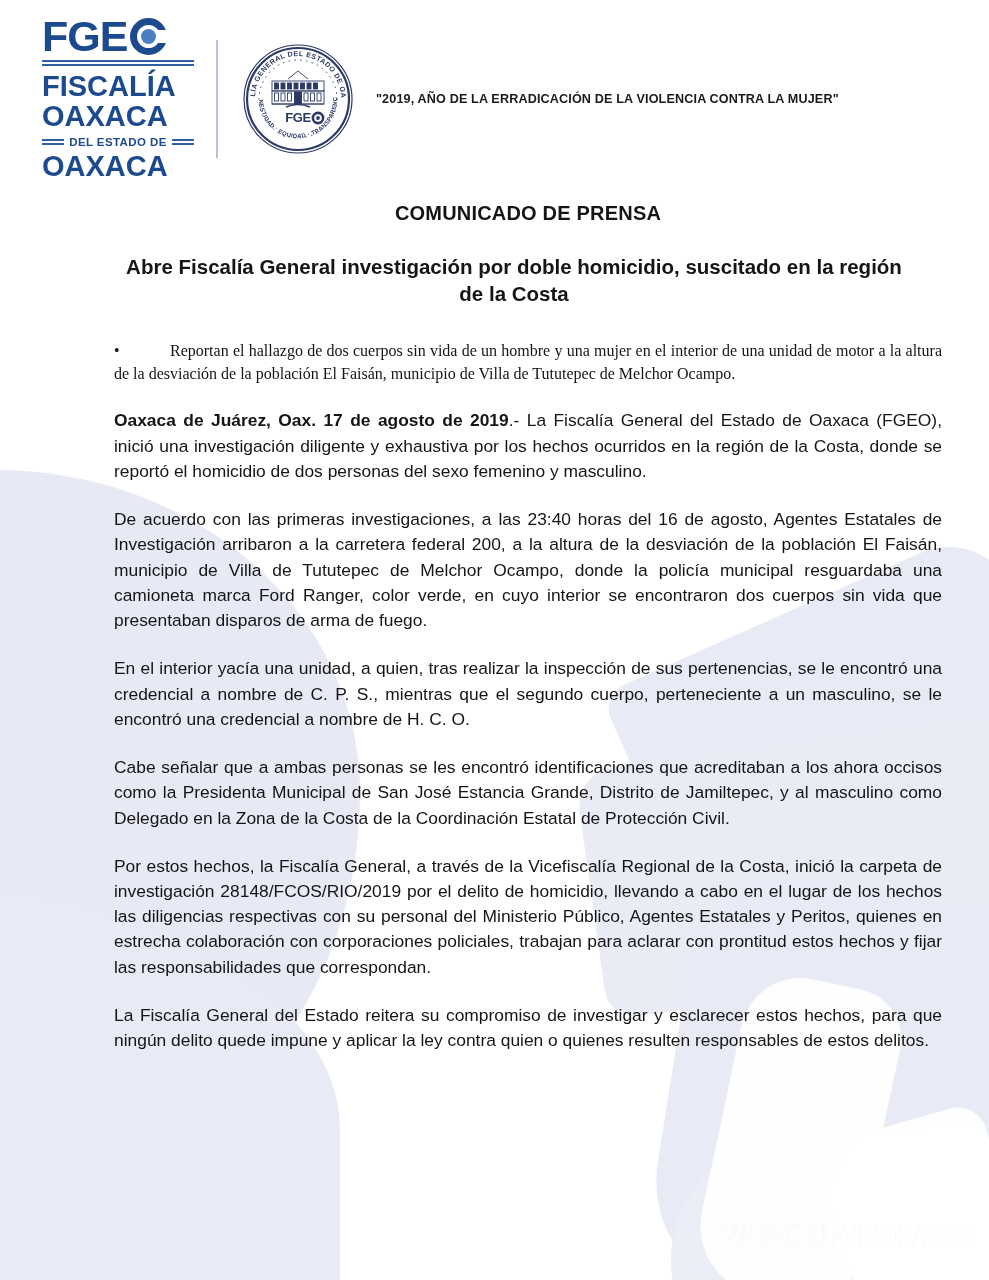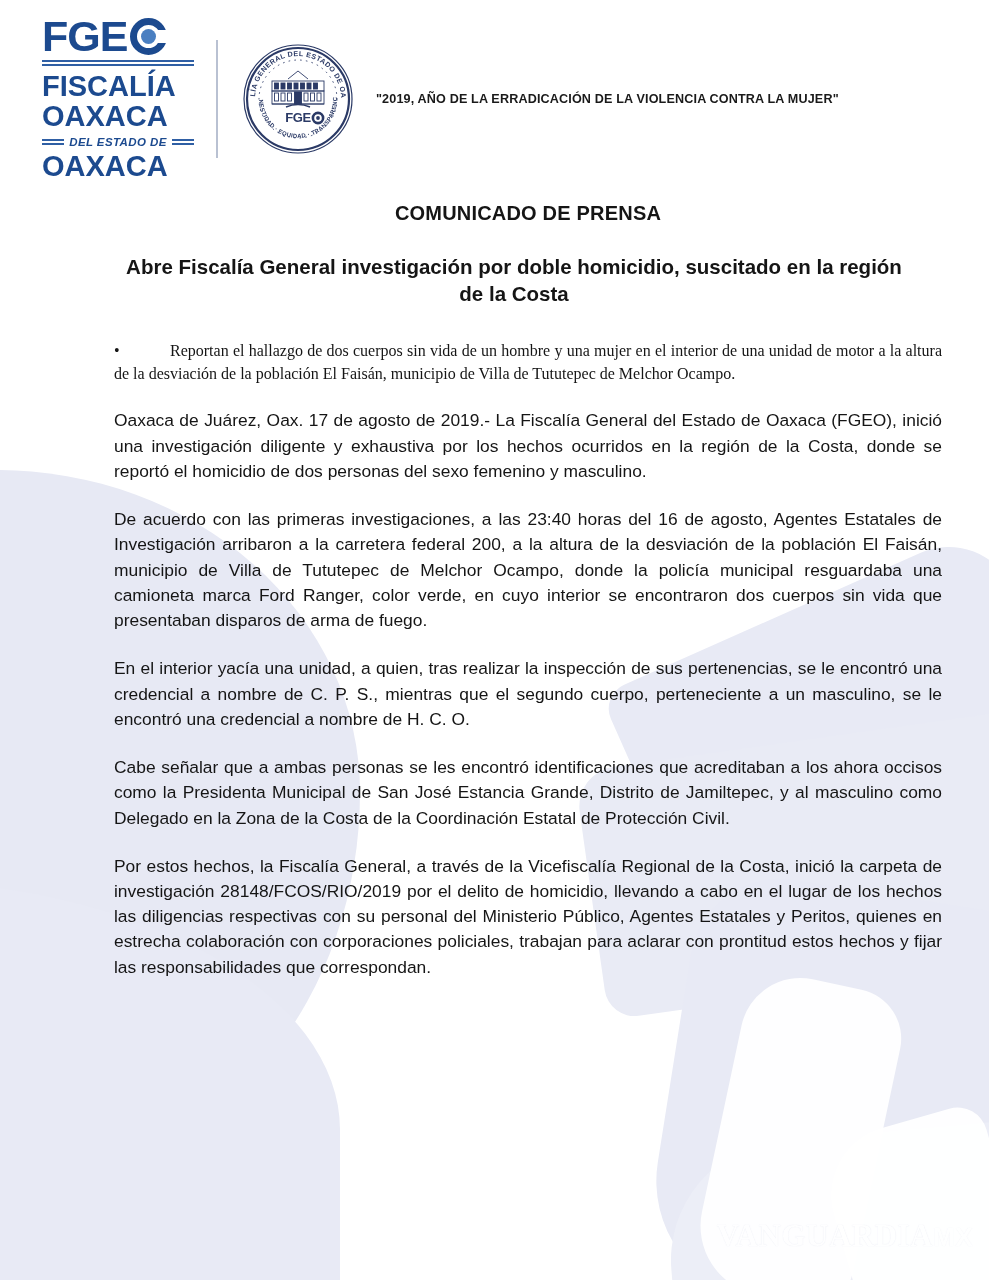--- a/index.html
+++ b/index.html
@@ -192,21 +192,20 @@
         to bottom,
         #2f5fa4 0px, #2f5fa4 2px,
         #ffffff 2px, #ffffff 4px);
   }
   .mid-text {
     font-weight: bold;
     font-size: 11.5px;
     letter-spacing: .4px;
     color: #1c4a8f;
     white-space: nowrap;
-    font-style: italic;
   }
   .divider-v {
     width: 2px;
     height: 118px;
     background: #b9c1d2;
     margin: 0 24px 0 22px;
     flex: 0 0 2px;
   }
 
   
@@ -264,21 +263,21 @@
     display: inline-block;
     width: 48px;
   }
   p.body {
     margin: 23px 0 0 0;
     font-size: 17.4px;
     line-height: 1.45;
     text-align: justify;
     text-justify: inter-word;
   }
-  p.body b { font-weight: normal; }
+  p.body b { font-weight: bold; }
 
   
   .watermark {
     position: absolute;
     right: 16px;
     bottom: 26px;
     z-index: 4;
     font-family: "Liberation Serif", serif;
     font-size: 31px;
     font-weight: bold;
@@ -390,17 +389,18 @@
     <div class="bullet-para">
       <span class="dot">•</span><span class="gap"></span><span>Reportan el hallazgo de dos cuerpos sin vida de un hombre y una mujer en el interior de una unidad de motor a la altura de la desviación de la población El Faisán, municipio de Villa de Tututepec de Melchor Ocampo.</span>
     </div>
 
     <p class="body"><b>Oaxaca de Juárez, Oax. 17 de agosto de 2019</b><span>.- La Fiscalía General del Estado de Oaxaca (FGEO), inició una investigación diligente y exhaustiva por los hechos ocurridos en la región de la Costa, donde se reportó el homicidio de dos personas del sexo femenino y masculino.</span></p>
 
     <p class="body">De acuerdo con las primeras investigaciones, a las 23:40 horas del 16 de agosto, Agentes Estatales de Investigación arribaron a la carretera federal 200, a la altura de la desviación de la población El Faisán, municipio de Villa de Tututepec de Melchor Ocampo, donde la policía municipal resguardaba una camioneta marca Ford Ranger, color verde, en cuyo interior se encontraron dos cuerpos sin vida que presentaban disparos de arma de fuego.</p>
     <p class="body">En el interior yacía una unidad, a quien, tras realizar la inspección de sus pertenencias, se le encontró una credencial a nombre de C. P. S., mientras que el segundo cuerpo, perteneciente a un masculino, se le encontró una credencial a nombre de H. C. O.</p>
     <p class="body">Cabe señalar que a ambas personas se les encontró identificaciones que acreditaban a los ahora occisos como la Presidenta Municipal de San José Estancia Grande, Distrito de Jamiltepec, y al masculino como Delegado en la Zona de la Costa de la Coordinación Estatal de Protección Civil.</p>
     <p class="body">Por estos hechos, la Fiscalía General, a través de la Vicefiscalía Regional de la Costa, inició la carpeta de investigación 28148/FCOS/RIO/2019 por el delito de homicidio, llevando a cabo en el lugar de los hechos las diligencias respectivas con su personal del Ministerio Público, Agentes Estatales y Peritos, quienes en estrecha colaboración con corporaciones policiales, trabajan para aclarar con prontitud estos hechos y fijar las responsabilidades que correspondan.</p>
+    <p class="body">La Fiscalía General del Estado reitera su compromiso de investigar y esclarecer estos hechos, para que ningún delito quede impune y aplicar la ley contra quien o quienes resulten responsables de estos delitos.</p>
   </div>
 
   <div class="watermark"><span>VANGUARDIA</span><span class="mx">MX</span></div>
 
 </div>
 
 </body></html>

